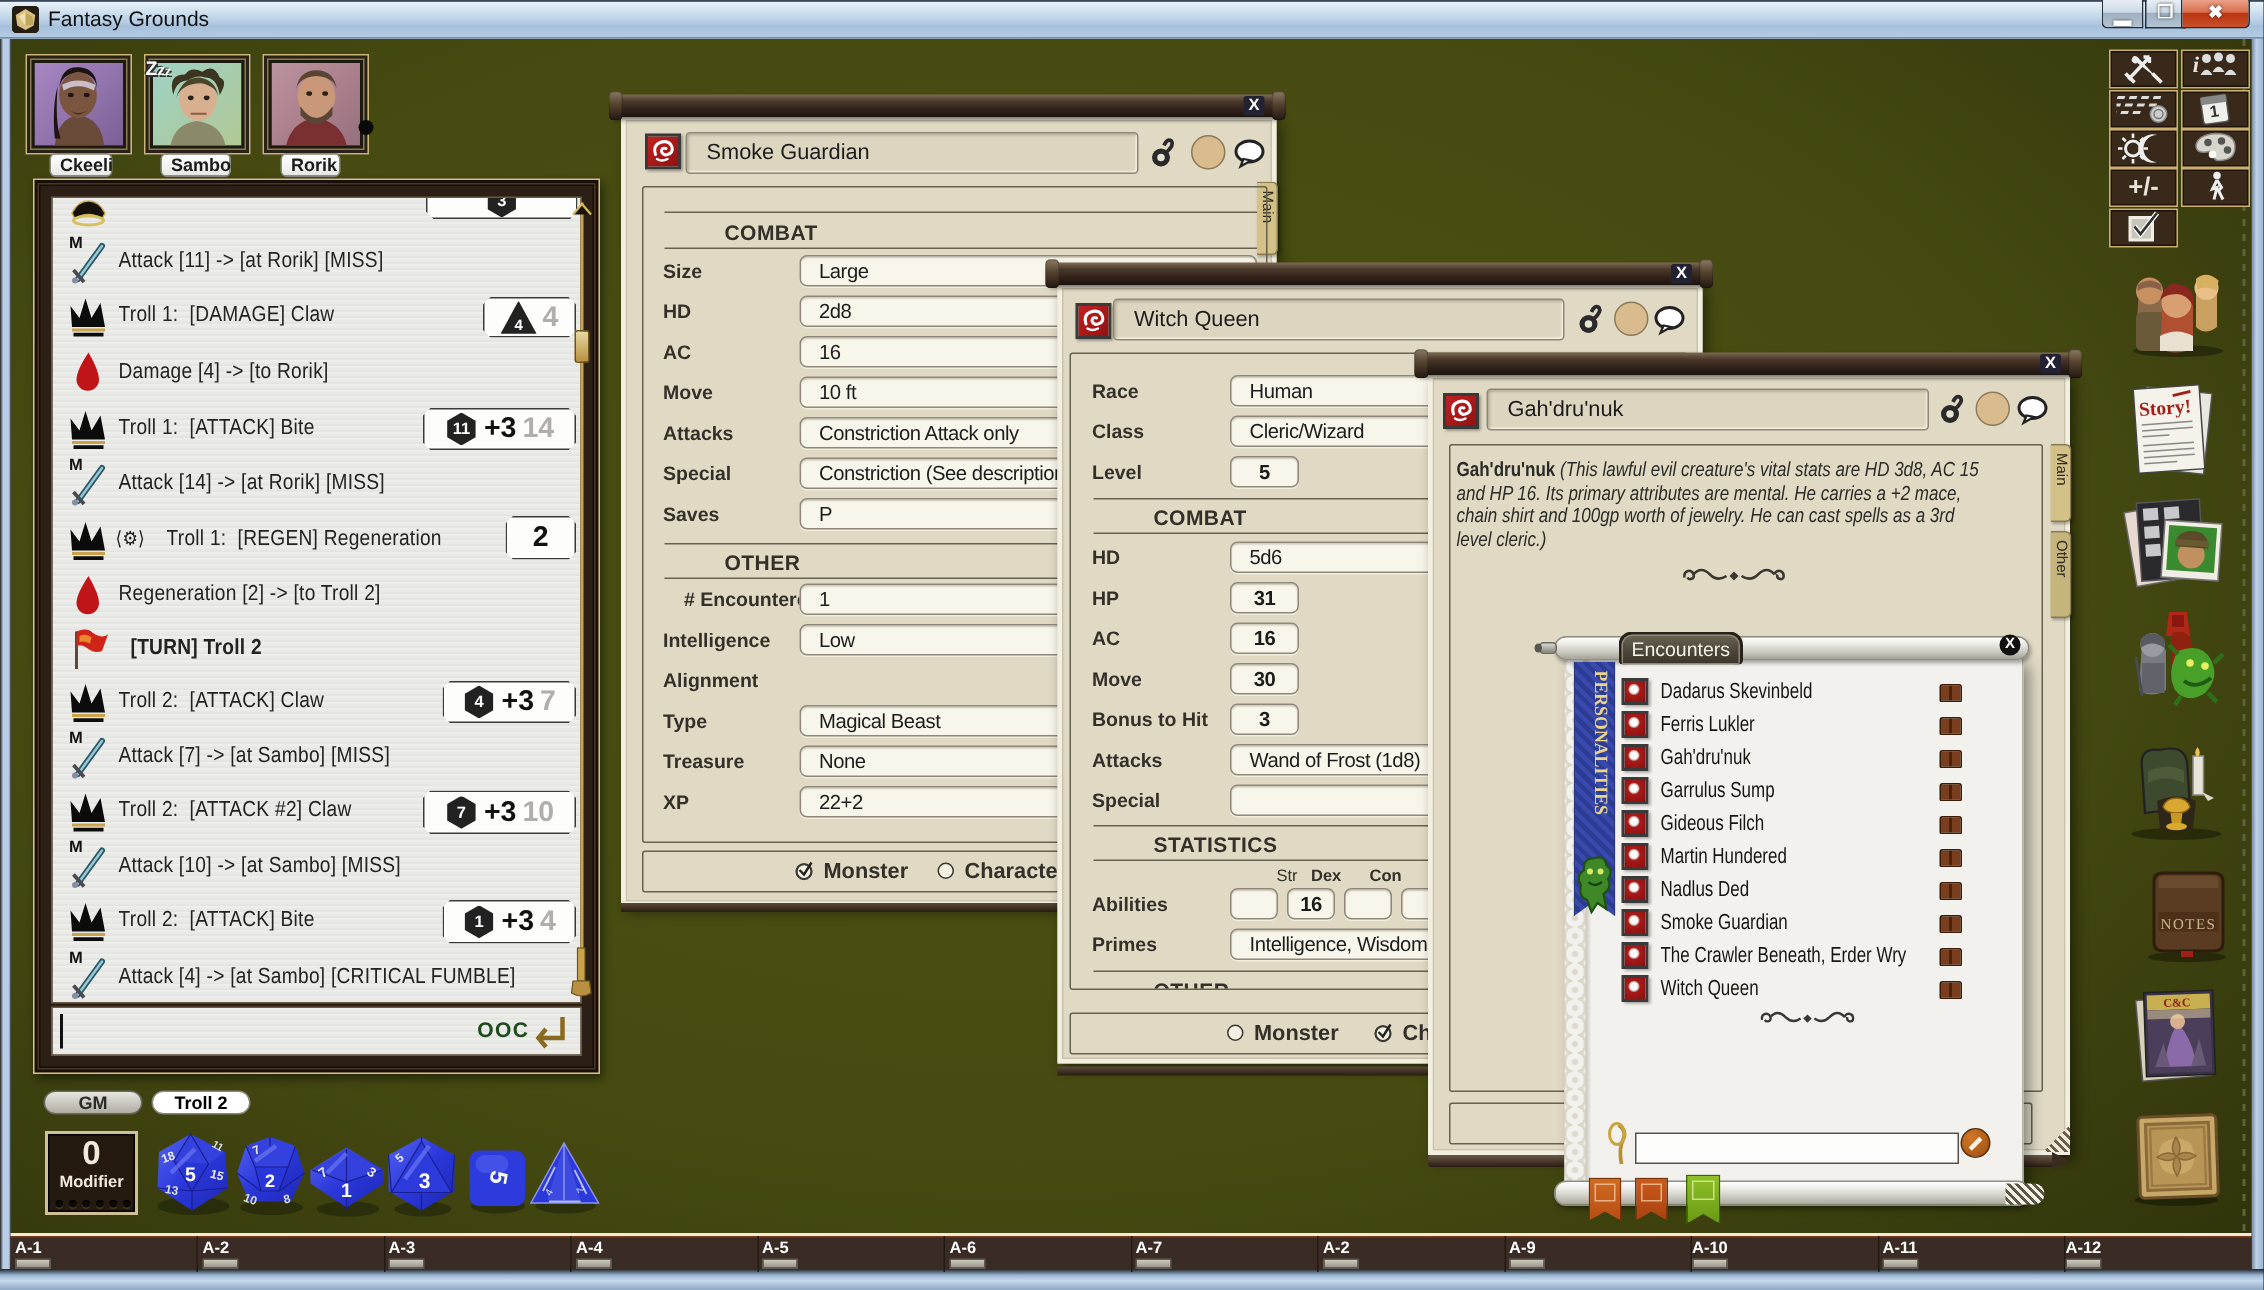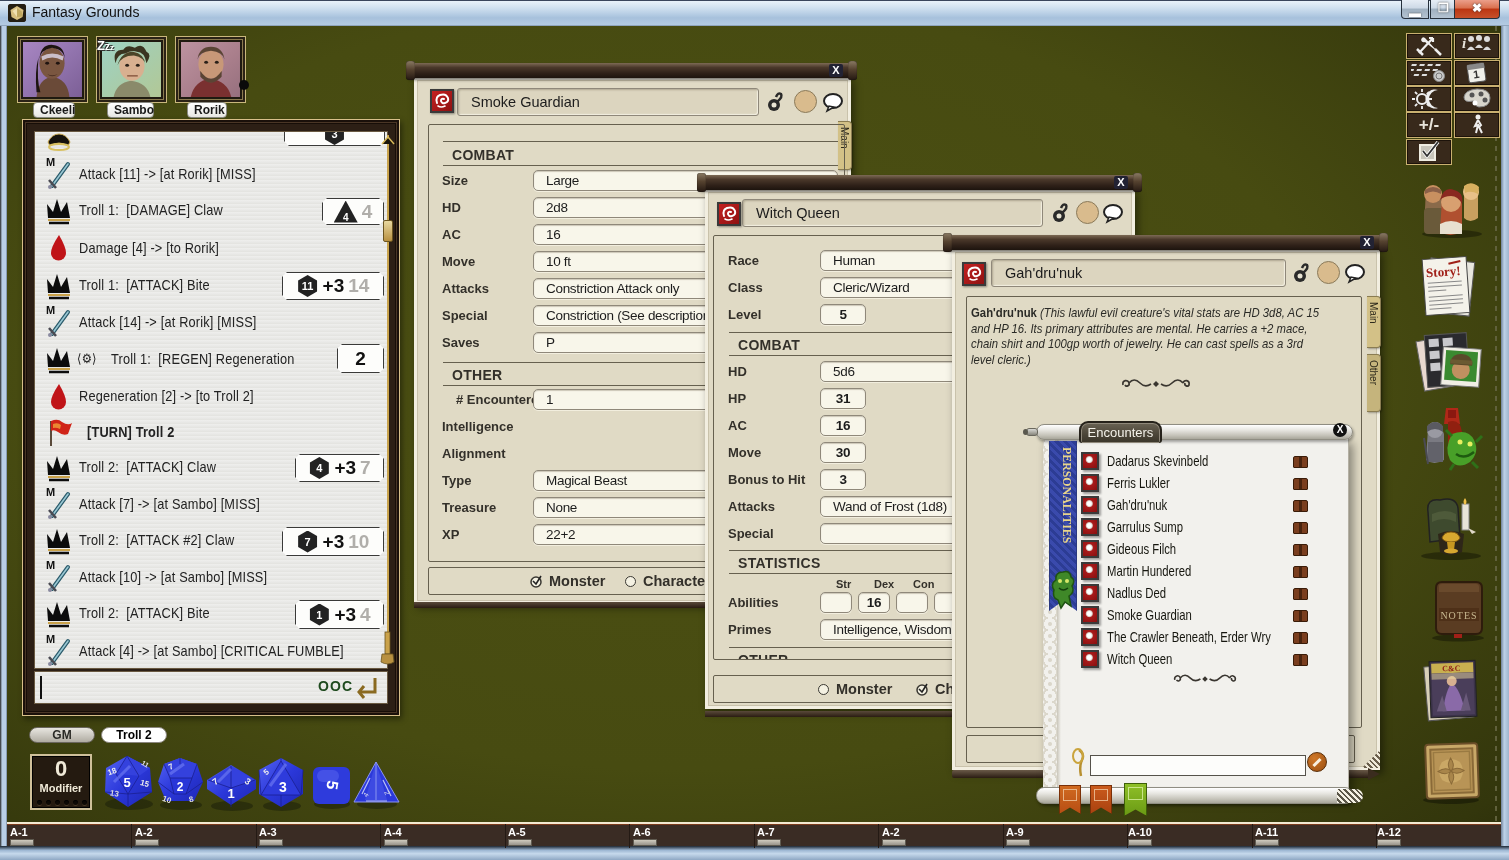--- a/index.html
+++ b/index.html
@@ -68,21 +68,21 @@
 .rod { position:absolute; height:15px; background:linear-gradient(180deg,#7d6a55 0%,#4a382a 30%,#2e2018 70%,#1d140e 100%); border-radius:3px; box-shadow:0 2px 3px rgba(0,0,0,.5); }
 .rodcap { position:absolute; top:-2px; width:9px; height:19px; background:linear-gradient(180deg,#8a7a64,#55422f 45%,#241812); border-radius:3px; box-shadow:inset 0 0 1px #000; }
 .rodx { position:absolute; top:1px; width:14px; height:13px; background:#223; color:#fff; font-size:11px; font-weight:bold; text-align:center; line-height:13px; border-radius:2px; }
 .parch { position:absolute; background:#e0dac5; border:3px solid #f2eee0; box-shadow:inset 0 0 0 1px #c9c2ab, 3px 4px 8px rgba(0,0,0,.45); }
 .fgicon { position:absolute; width:24px; height:24px; background:linear-gradient(135deg,#c42020,#8e1212); border:2px solid #3a3a3a; box-shadow:1px 1px 2px rgba(0,0,0,.4); }
 .tfield { position:absolute; height:28px; background:#dcd5bf; border:1px solid #8f887a; border-radius:3px; box-shadow:inset 1px 1px 2px rgba(90,80,60,.35), inset -1px -1px 1px #f6f2e4; font-size:14.5px; color:#1c1c1c; line-height:26px; padding-left:13px; }
 .hico { position:absolute; width:22px; height:22px; }
 .stab { position:absolute; width:14px; background:#d3c187; border:1px solid #8a7c52; border-left:none; border-radius:0 4px 4px 0; box-shadow:1px 1px 2px rgba(0,0,0,.3); }
 .stab span { position:absolute; left:1px; top:5px; writing-mode:vertical-rl; font-size:10px; color:#2e2a1c; }
 .ibox { position:absolute; border:1px solid #66604f; border-radius:2px; }
-.shead { position:absolute; font-size:14px; font-weight:bold; color:#33302a; letter-spacing:0.3px; }
+.shead { position:absolute; font-size:14px; font-weight:bold; color:#33302a; letter-spacing:0.3px;margin-left:31px; }
 .sline { position:absolute; height:1px; background:#66604f; }
 .flbl { position:absolute; font-size:13px; font-weight:bold; color:#33302a; }
 .fld { position:absolute; height:21px; background:#f8f6ea; border:1px solid #8f887a; border-radius:5px; box-shadow:inset 0 1px 1px rgba(100,90,70,.3), 0 1px 0 #f2eede; font-size:13.5px; letter-spacing:-0.3px; color:#1c1c1c; line-height:19px; padding-left:12px; white-space:nowrap; overflow:hidden; }
 .fldc { text-align:center; padding-left:0; font-weight:bold; }
 .radio { position:absolute; font-size:14.5px; font-weight:bold; color:#33302a; }
 .rc { display:inline-block; width:11px; height:11px; border:1.5px solid #3a3832; border-radius:50%; margin-right:7px; vertical-align:-1px; background:#f4f1e2; }
 
 
 .erow { position:absolute; left:0; height:20px; width:240px; }
 .erow::before { content:""; position:absolute; left:0; top:0; width:14px; height:14px; background:radial-gradient(circle at 45% 40%, #fff 0 2px, #d8ccc4 3px, #a81a1a 4px, #861010 100%); border:2px solid #3a3a3a; box-shadow:1.5px 1.5px 2px rgba(0,0,0,.35); }
@@ -424,20 +424,21 @@
   <div class="flbl" style="left:442px; top:308px">Special</div>
     <div class="fld" style="left:533px; top:305px; width:305px">Constriction (See description)</div>
   <div class="flbl" style="left:442px; top:335px">Saves</div>
     <div class="fld" style="left:533px; top:332px; width:305px">P</div>
   <div class="sline" style="left:443px; top:362px; width:395px"></div>
   <div class="shead" style="left:452px; top:367px">OTHER</div>
   <div class="sline" style="left:443px; top:385px; width:395px"></div>
   <div class="flbl" style="left:456px; top:392px"># Encountered</div>
     <div class="fld" style="left:533px; top:389px; width:305px">1</div>
   <div class="flbl" style="left:442px; top:419px">Intelligence</div>
+    <div class="fld" style="left:533px; top:416px; width:305px">Low</div>
   <div class="flbl" style="left:442px; top:446px">Alignment</div>
   <div class="flbl" style="left:442px; top:473px">Type</div>
     <div class="fld" style="left:533px; top:470px; width:305px">Magical Beast</div>
   <div class="flbl" style="left:442px; top:500px">Treasure</div>
     <div class="fld" style="left:533px; top:497px; width:305px">None</div>
   <div class="flbl" style="left:442px; top:527px">XP</div>
     <div class="fld" style="left:533px; top:524px; width:305px">22+2</div>
   <div class="ibox" style="left:428px; top:567px; width:417px; height:28px"></div>
   <div class="radio" style="left:530px; top:573px"><svg width="13" height="13" viewBox="0 0 13 13" style="vertical-align:-2px; margin-right:6px">
         <circle cx="6" cy="7" r="5" fill="#f4f1e2" stroke="#3a3832" stroke-width="1.5"></circle>
@@ -487,21 +488,21 @@
       <div class="fld fldc" style="left:106px; top:206px; width:46px">30</div>
     <div class="flbl" style="left:14px; top:236px">Bonus to Hit</div>
       <div class="fld fldc" style="left:106px; top:233px; width:46px">3</div>
     <div class="flbl" style="left:14px; top:263px">Attacks</div>
       <div class="fld" style="left:106px; top:260px; width:304px">Wand of Frost (1d8)</div>
     <div class="flbl" style="left:14px; top:290px">Special</div>
       <div class="fld" style="left:106px; top:287px; width:304px"></div>
     <div class="sline" style="left:15px; top:314px; width:390px"></div>
     <div class="shead" style="left:24px; top:319px">STATISTICS</div>
     <div class="sline" style="left:15px; top:337px; width:390px"></div>
-    <div class="abs" style="left:122px; top:342px; font-size:11px; font-weight:bold; color:#33302a">Str</div>
+    <div class="abs" style="left:137px; top:342px; font-size:11px; font-weight:normal; color:#33302a">Str</div>
     <div class="abs" style="left:160px; top:342px; font-size:11px; font-weight:bold; color:#33302a">Dex</div>
     <div class="abs" style="left:199px; top:342px; font-size:11px; font-weight:bold; color:#33302a">Con</div>
     <div class="flbl" style="left:14px; top:359px">Abilities</div>
     <div class="fld fldc" style="left:106px; top:356px; width:32px"></div>
     <div class="fld fldc" style="left:144px; top:356px; width:32px">16</div>
     <div class="fld fldc" style="left:182px; top:356px; width:32px"></div>
     <div class="fld fldc" style="left:220px; top:356px; width:32px"></div>
     <div class="flbl" style="left:14px; top:386px">Primes</div>
       <div class="fld" style="left:106px; top:383px; width:304px; white-space:nowrap; overflow:hidden">Intelligence, Wisdom, Dexterity</div>
     <div class="sline" style="left:15px; top:411px; width:390px"></div>

